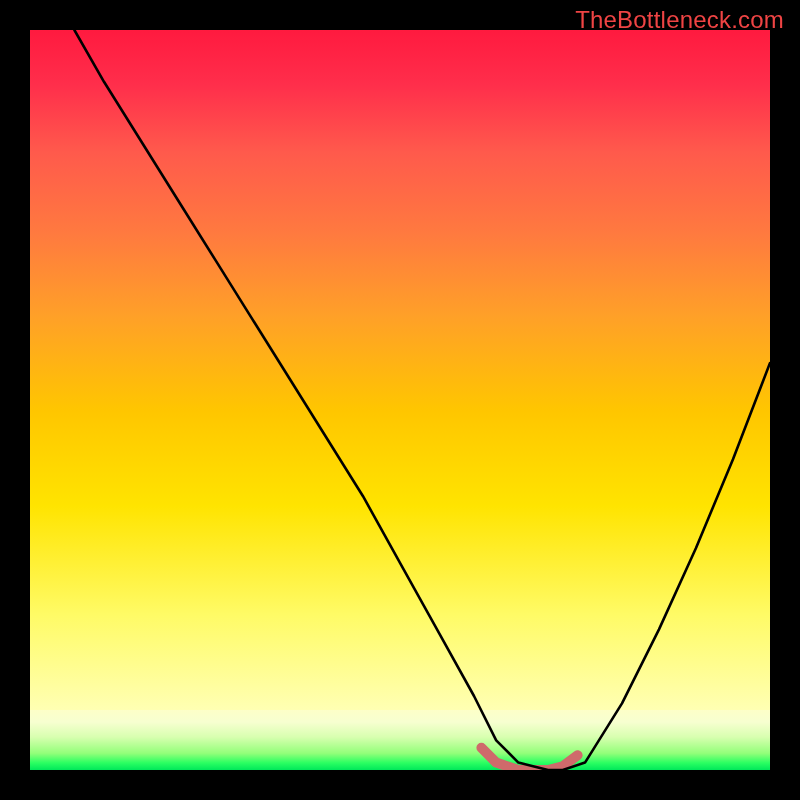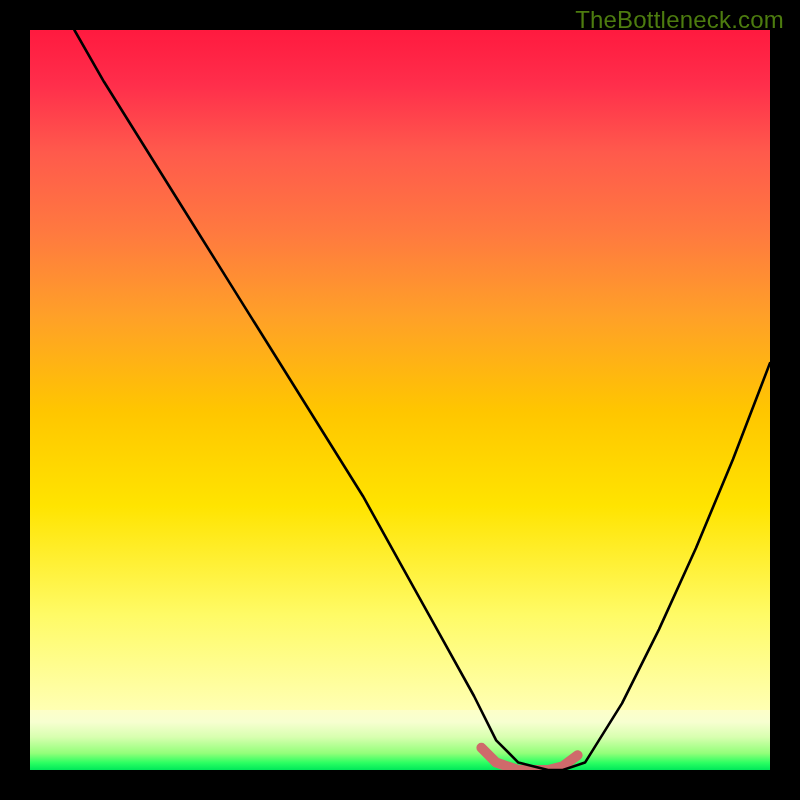--- a/index.html
+++ b/index.html
@@ -9,21 +9,21 @@
     width: 800px;
     height: 800px;
     background: #000;
   }
   .watermark {
     position: absolute;
     top: 6px;
     right: 16px;
     font-family: Arial, Helvetica, sans-serif;
     font-size: 24px;
-    color: #4d7c0f;
+    color: #ef4444;
     letter-spacing: 0.2px;
     z-index: 3;
   }
   .plot-area {
     position: absolute;
     left: 30px;
     top: 30px;
     width: 740px;
     height: 740px;
     z-index: 1;

